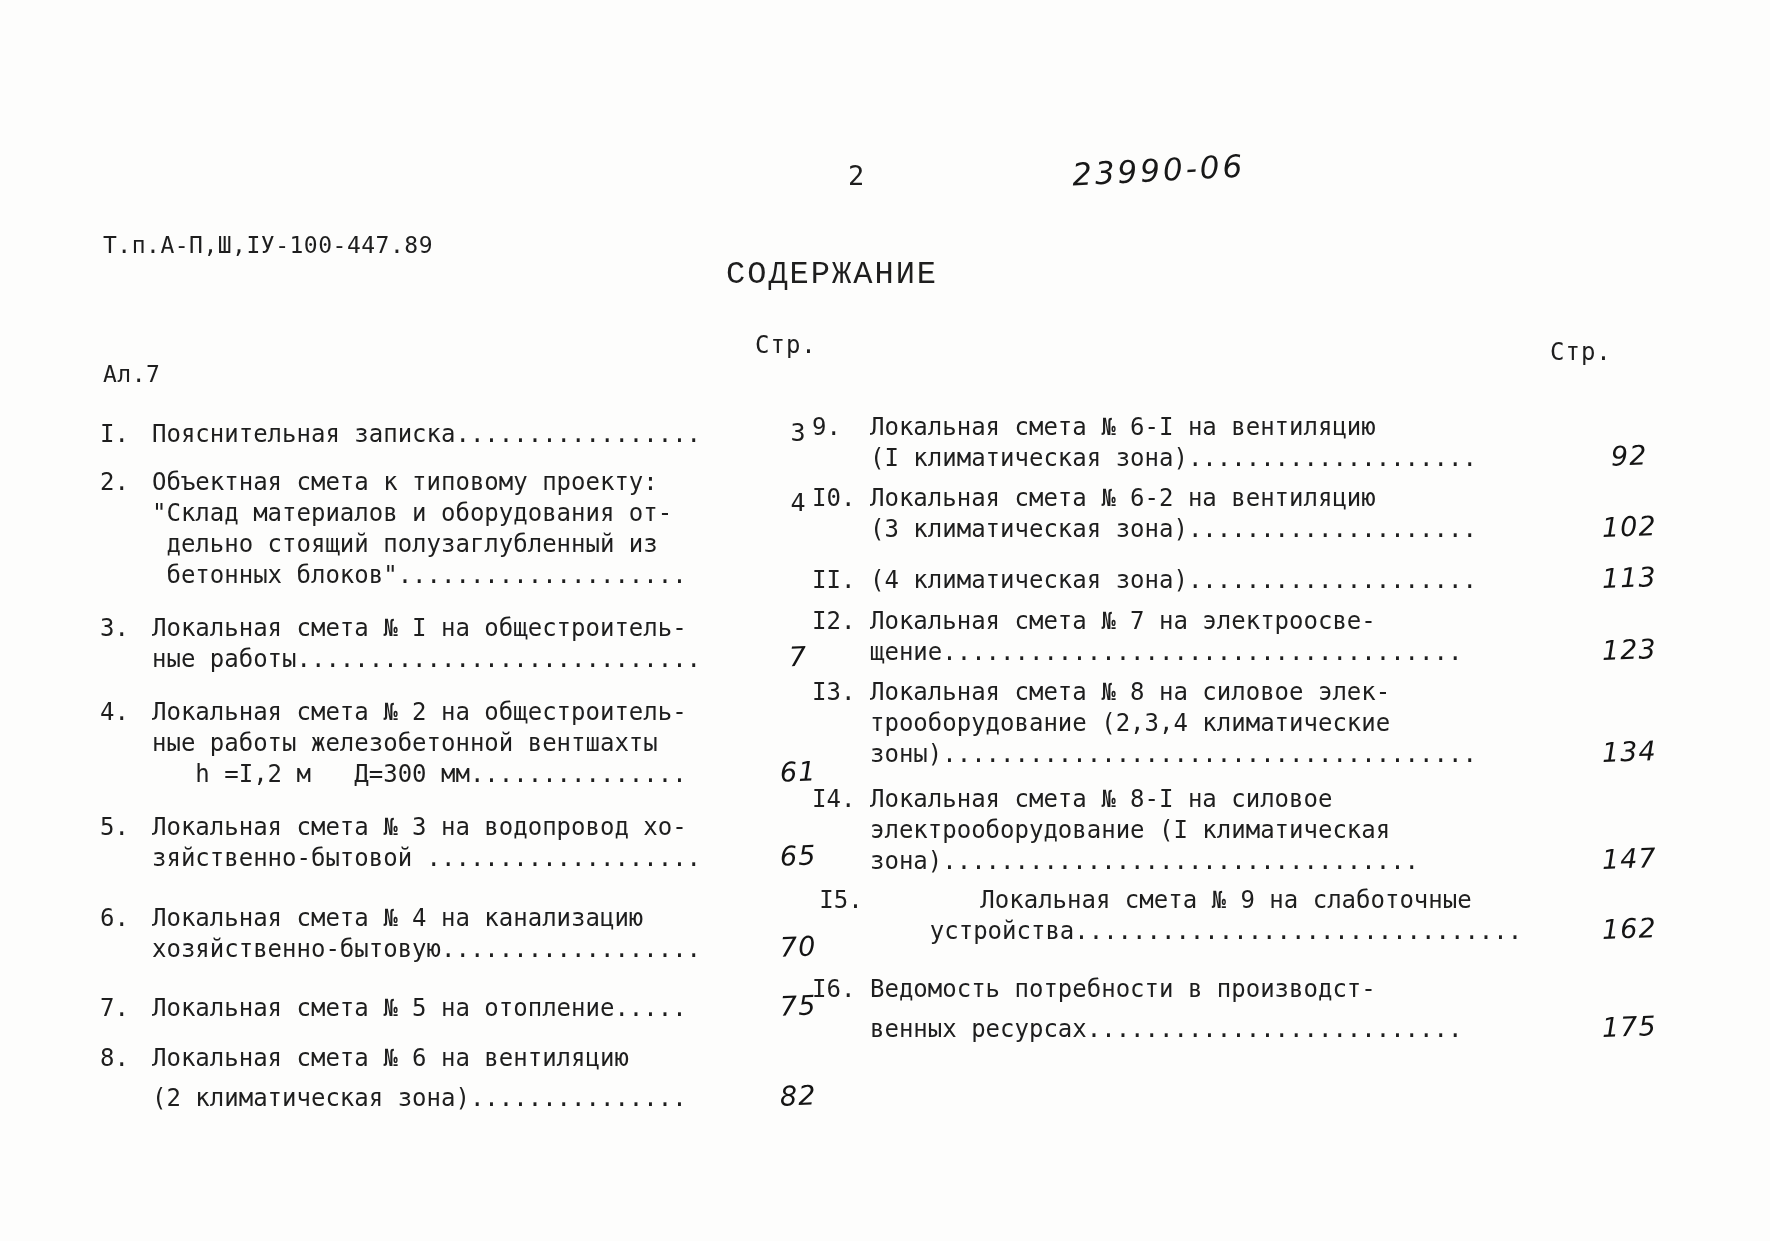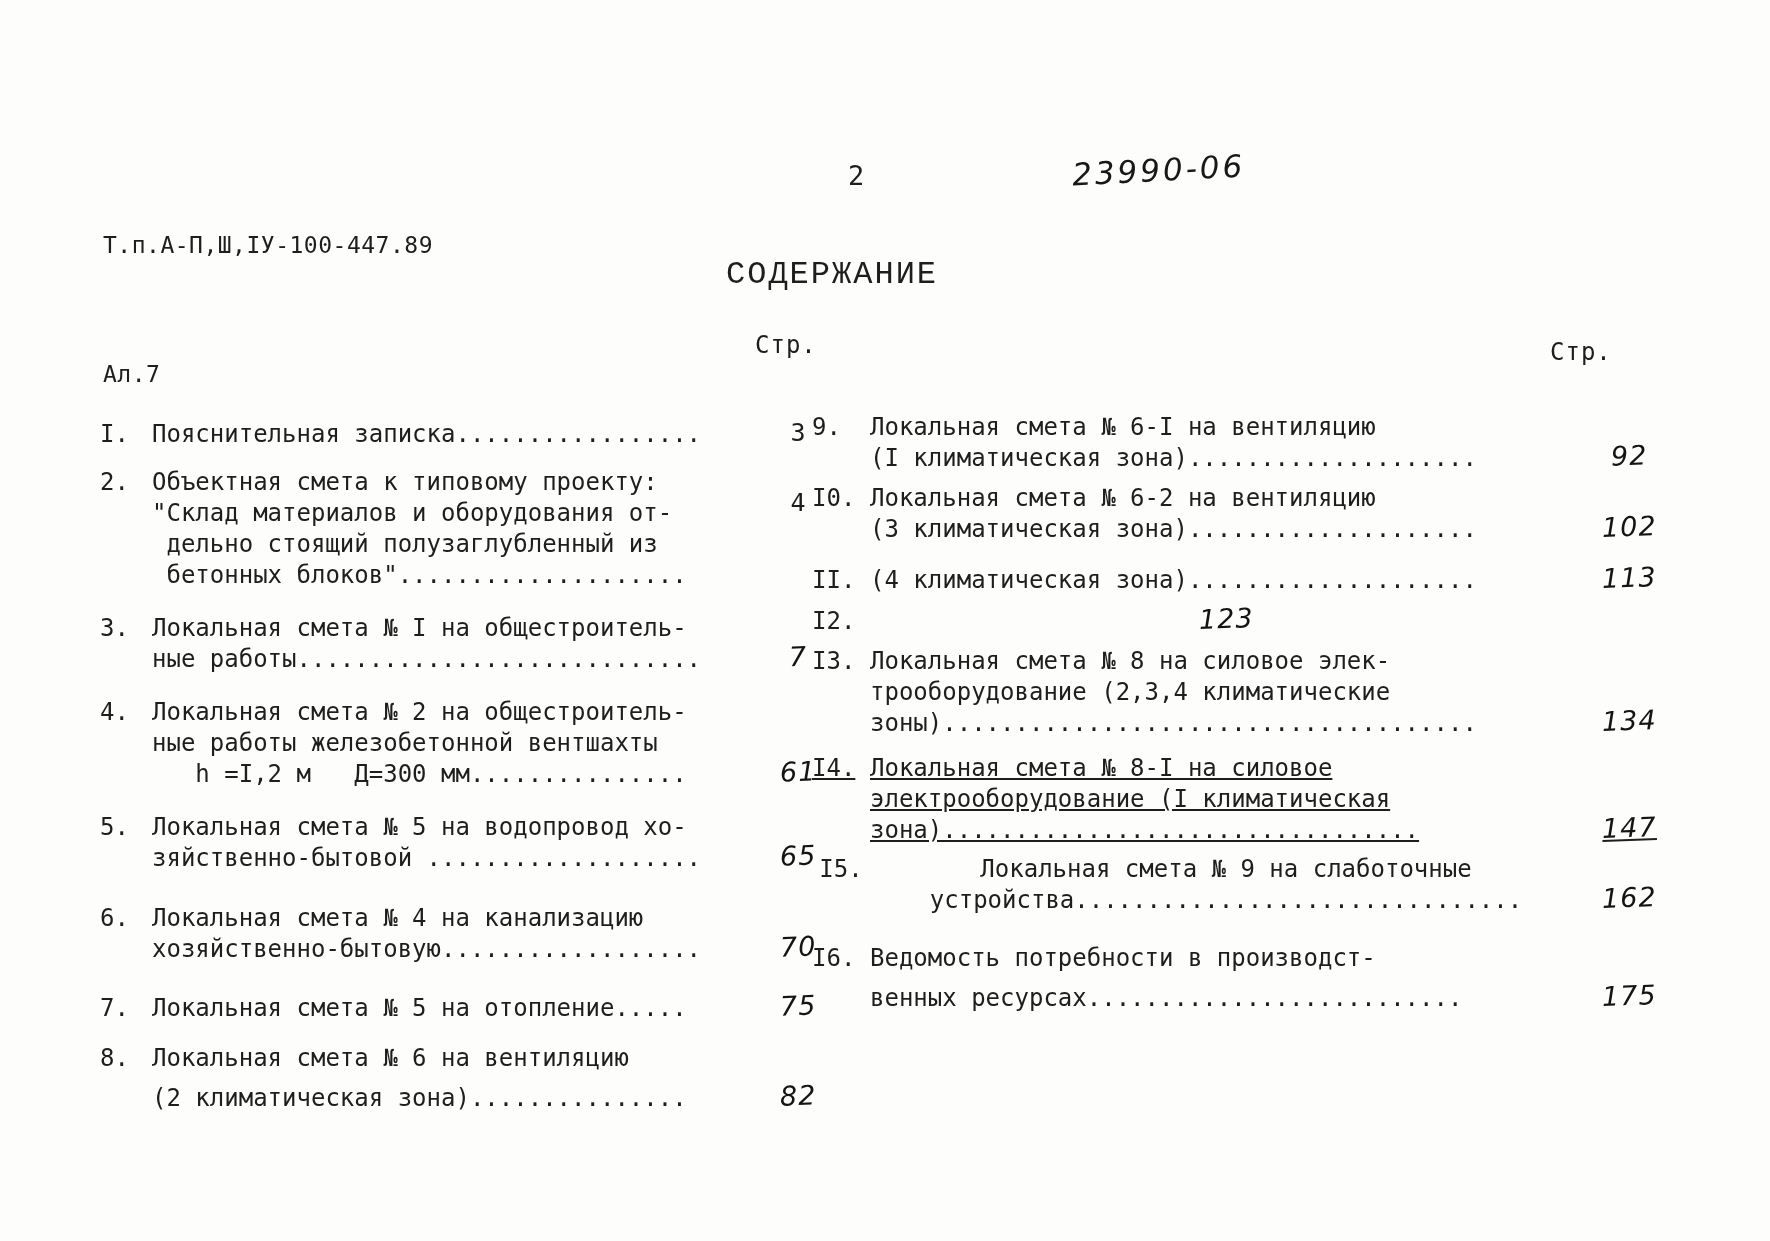--- a/index.html
+++ b/index.html
@@ -37,21 +37,21 @@
   .col-left  .toc-item:nth-child(4){margin-top:22px;}
   .col-left  .toc-item:nth-child(5){margin-top:22px;}
   .col-left  .toc-item:nth-child(6){margin-top:29px;}
   .col-left  .toc-item:nth-child(7){margin-top:28px;}
   .col-left  .toc-item:nth-child(8){margin-top:19px;}
   .col-right .toc-item:nth-child(1){margin-top:14px;}
   .col-right .toc-item:nth-child(2){margin-top:9px;}
   .col-right .toc-item:nth-child(3){margin-top:20px;}
   .col-right .toc-item:nth-child(4){margin-top:10px;}
   .col-right .toc-item:nth-child(5){margin-top:9px;}
-  .col-right .toc-item:nth-child(6){margin-top:14px;text-decoration:underline;}
+  .col-right .toc-item:nth-child(6){margin-top:14px;}
   .col-right .toc-item:nth-child(7){margin-top:8px;text-align:center;}
   .col-right .toc-item:nth-child(8){margin-top:27px;}
   
   .col .toc-item:last-child .line + .line{margin-top:9px;}
   
   .col-left .toc-item:nth-child(2) .pg{align-self:start;padding-top:20px;transform:none;}
 </style>
 </head>
 <body>
 
@@ -102,21 +102,21 @@
     <span class="lines">
           <div class="line">Локальная смета № 2 на общестроитель-</div>
           <div class="line">ные работы железобетонной вентшахты</div>
           <div class="line">   h =I,2 м   Д=300 мм...............</div>
         </span>
     <span class="pg hand">61</span>
   </div>
       <div class="toc-item">
     <span class="num">5.</span>
     <span class="lines">
-          <div class="line">Локальная смета № 5 на водопровод хо-</div>
+          <div class="line">Локальная смета № 3 на водопровод хо-</div>
           <div class="line">зяйственно-бытовой ...................</div>
         </span>
     <span class="pg hand">65</span>
   </div>
       <div class="toc-item">
     <span class="num">6.</span>
     <span class="lines">
           <div class="line">Локальная смета № 4 на канализацию</div>
           <div class="line">хозяйственно-бытовую..................</div>
         </span>
@@ -157,20 +157,24 @@
   </div>
       <div class="toc-item">
     <span class="num">II.</span>
     <span class="lines">
           <div class="line">(4 климатическая зона)....................</div>
         </span>
     <span class="pg hand">113</span>
   </div>
       <div class="toc-item">
     <span class="num">I2.</span>
+    <span class="lines">
+          <div class="line">Локальная смета № 7 на электроосве-</div>
+          <div class="line">щение....................................</div>
+        </span>
     <span class="pg hand">123</span>
   </div>
       <div class="toc-item">
     <span class="num">I3.</span>
     <span class="lines">
           <div class="line">Локальная смета № 8 на силовое элек-</div>
           <div class="line">трооборудование (2,3,4 климатические</div>
           <div class="line">зоны).....................................</div>
         </span>
     <span class="pg hand">134</span>

